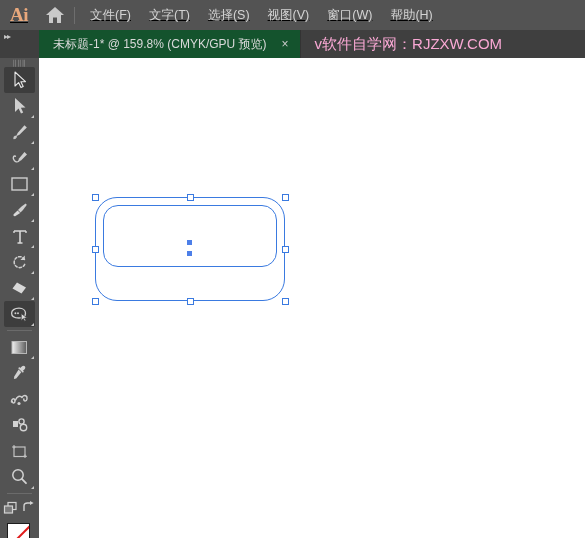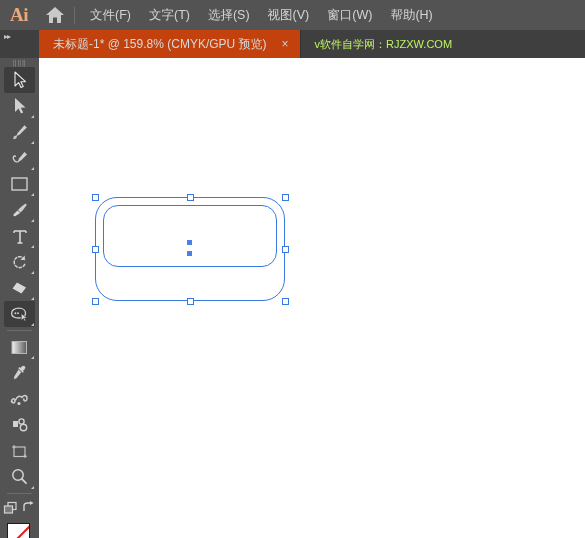--- a/index.html
+++ b/index.html
@@ -10,21 +10,21 @@
     overflow:hidden;
     position:relative;
     -webkit-font-smoothing:antialiased;
   }
   #app{position:absolute;inset:0;width:585px;height:538px;}
 
   
   .menubar{
     position:absolute;left:0;top:0;width:585px;height:30px;
     background:#535353;
-    display:flex;align-items:center;
+    display:flex;align-items:center;text-decoration:underline;
   }
   .ai-logo{
     width:38px;height:30px;display:flex;align-items:center;justify-content:center;
     color:#e8a87c;font-size:19px;font-weight:bold;letter-spacing:-0.5px;
     font-family:"Liberation Serif","DejaVu Serif",serif;
   }
   .home-btn{
     width:34px;height:30px;display:flex;align-items:center;justify-content:center;
   }
   .menu-div{width:1px;height:17px;background:#6e6e6e;margin:0 6px 0 2px;}
@@ -43,34 +43,34 @@
   .tabbar-left{
     width:39px;background:#3f3f3f;display:flex;align-items:flex-start;
     justify-content:flex-start;position:relative;
   }
   .collapse-btn{
     color:#c8c8c8;font-size:8px;padding:2px 0 0 4px;letter-spacing:-1px;
     line-height:9px;
   }
   .tab{
     display:flex;align-items:center;height:28px;
-    background:#c2410c;padding:0 8px 0 14px;
+    background:#14532d;padding:0 8px 0 14px;
     border-right:1px solid #333;
     box-sizing:border-box;
   }
   .tab-title{color:#d9d9d9;font-size:12px;white-space:nowrap;}
   .tab-close{
     color:#cccccc;font-size:12px;margin-left:12px;line-height:1;
     padding:0 3px;
   }
   .tabbar-rest{
     flex:1;display:flex;align-items:center;background:#3f3f3f;
     padding-left:14px;
   }
-  .watermark{color:#bef264;font-size:11px;white-space:nowrap;}
+  .watermark{color:#f9a8d4;font-size:15px;white-space:nowrap;}
 
   
   .toolbar{
     position:absolute;left:0;top:58px;width:39px;height:480px;
     background:#535353;
     border-right:1px solid #3a3a3a;
   }
   .tool-grip{
     height:9px;display:flex;align-items:center;justify-content:center;
     color:#8f8f8f;font-size:7px;letter-spacing:0.5px;

